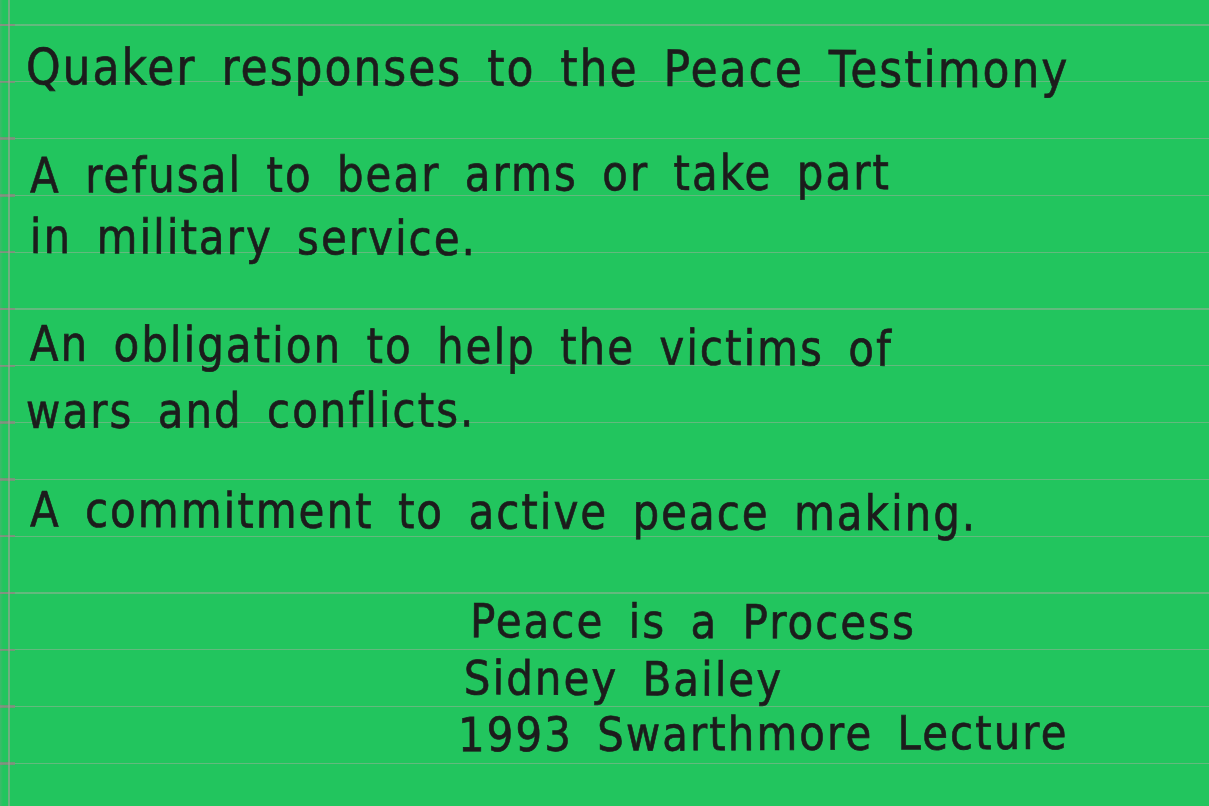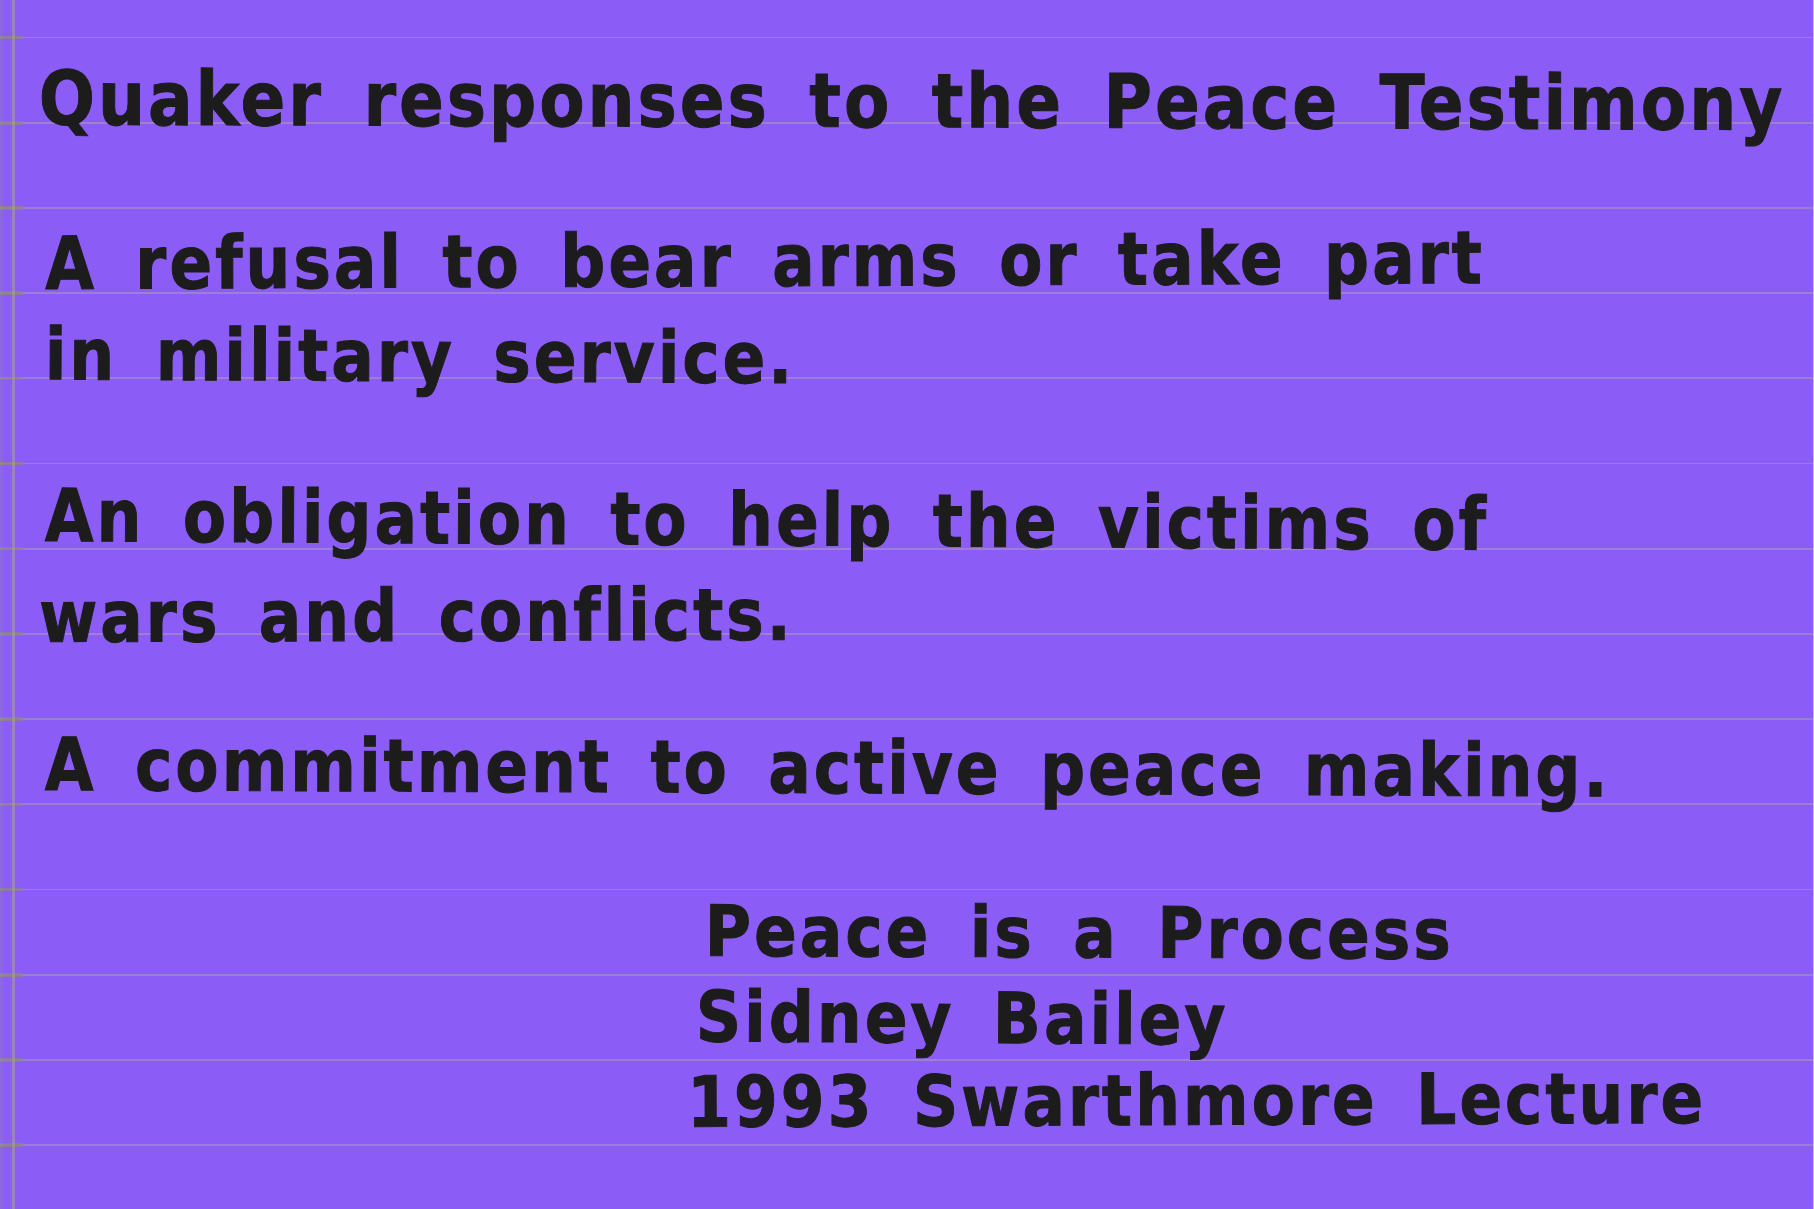--- a/index.html
+++ b/index.html
@@ -4,24 +4,23 @@
 <style>
   html, body {
     margin: 0;
     padding: 0;
     background: #ffffff;
   }
   .paper {
     position: relative;
     width: 1209px;
     height: 806px;
-    background: #8b5cf6;
+    background: #22c55e;
     overflow: hidden;
     font-family: "DejaVu Sans", sans-serif;
-    font-weight: bold;
   }
   
   .rules {
     position: absolute;
     inset: 0;
     background-image: repeating-linear-gradient(
       to bottom,
       transparent 0px,
       transparent 24.4px,
       rgba(178, 171, 164, 0.45) 24.4px,

